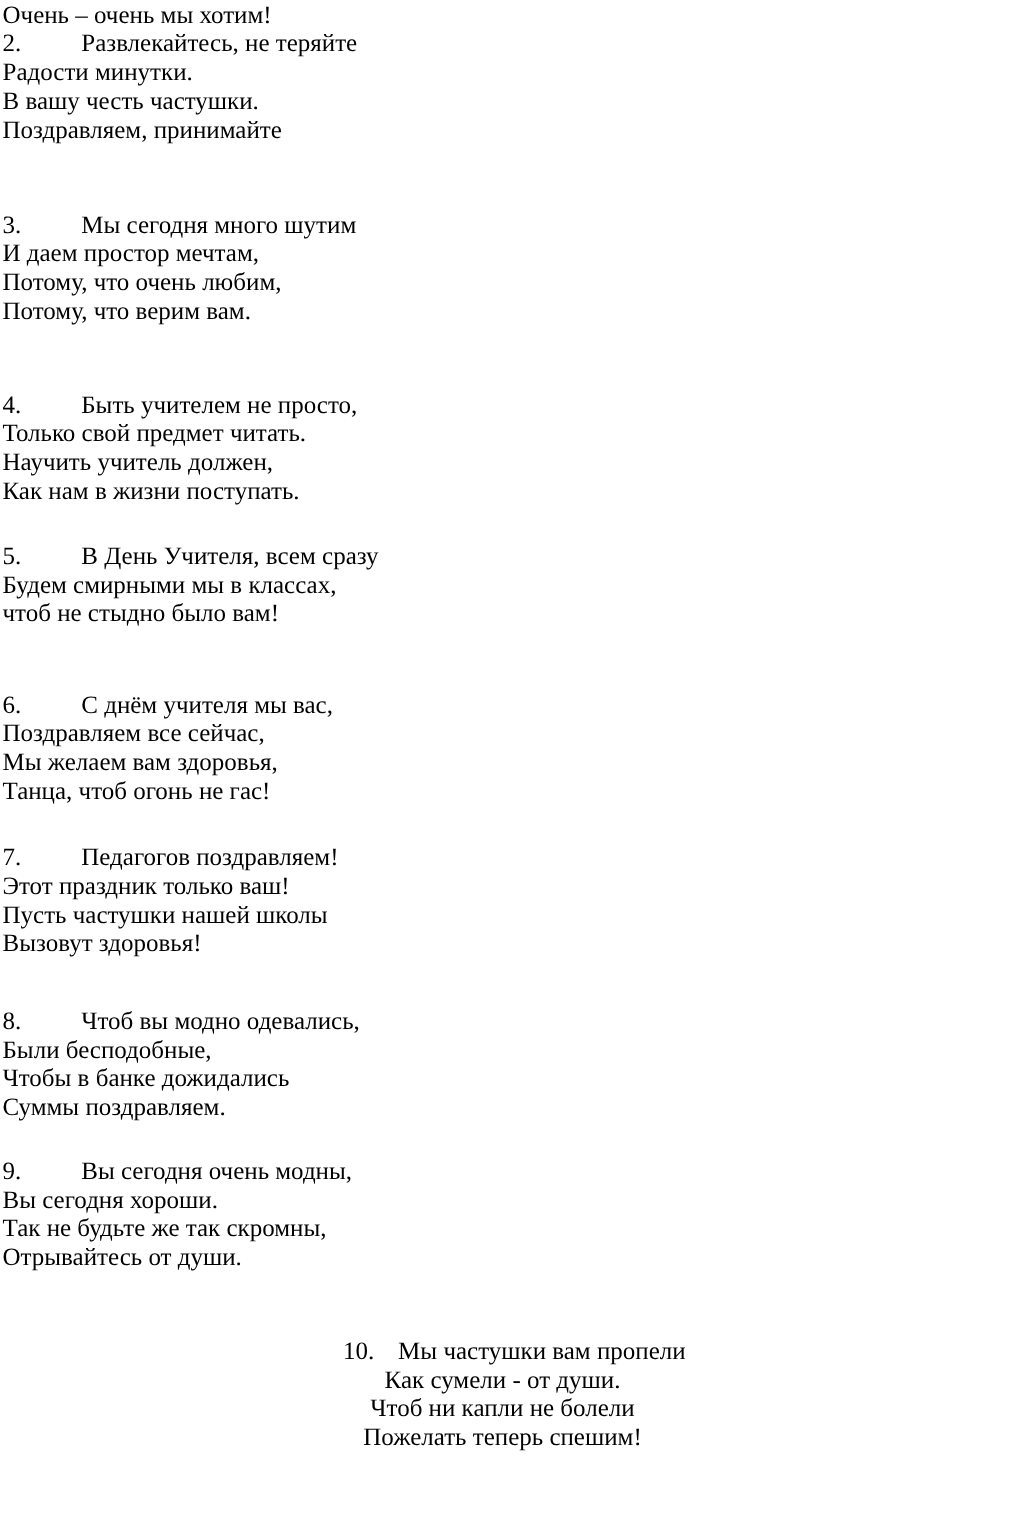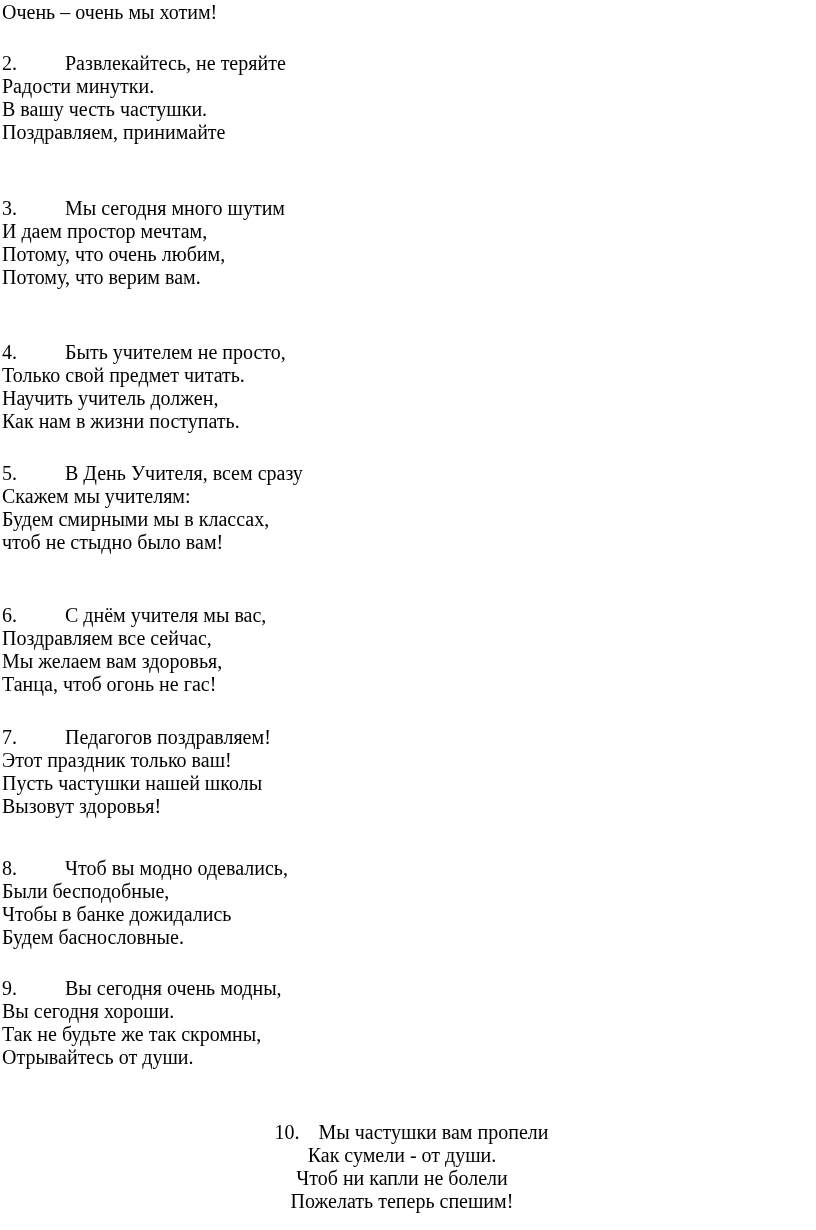--- a/index.html
+++ b/index.html
@@ -22,21 +22,21 @@
   }
   .line {
     margin: 0;
     white-space: nowrap;
   }
   .verse-num {
     display: inline-block;
     width: 63px;
   }
   
-  .v2  { margin-top: 28px; }
+  .v2  { }
   .v3  { margin-top: 53px; }
   .v4  { margin-top: 52px; }
   .v5  { margin-top: 29px; }
   .v6  { margin-top: 50px; }
   .v7  { margin-top: 30px; }
   .v8  { margin-top: 39px; }
   .v9  { margin-top: 28px; }
   .v10 { margin-top: 52px; text-align: center; }
 </style>
 </head>
@@ -62,21 +62,20 @@
 
   <div class="verse v4">
     <p class="line"><span class="verse-num">4.</span><span>Быть учителем не просто,</span></p>
     <p class="line">Только свой предмет читать.</p>
     <p class="line">Научить учитель должен,</p>
     <p class="line">Как нам в жизни поступать.</p>
   </div>
 
   <div class="verse v5">
     <p class="line"><span class="verse-num">5.</span><span>В День Учителя, всем сразу</span></p>
-    <p class="line">Скажем мы учителям:</p>
     <p class="line">Будем смирными мы в классах,</p>
     <p class="line">чтоб не стыдно было вам!</p>
   </div>
 
   <div class="verse v6">
     <p class="line"><span class="verse-num">6.</span><span>С днём учителя мы вас,</span></p>
     <p class="line">Поздравляем все сейчас,</p>
     <p class="line">Мы желаем вам здоровья,</p>
     <p class="line">Танца, чтоб огонь не гас!</p>
   </div>
@@ -85,21 +84,21 @@
     <p class="line"><span class="verse-num">7.</span><span>Педагогов поздравляем!</span></p>
     <p class="line">Этот праздник только ваш!</p>
     <p class="line">Пусть частушки нашей школы</p>
     <p class="line">Вызовут здоровья!</p>
   </div>
 
   <div class="verse v8">
     <p class="line"><span class="verse-num">8.</span><span>Чтоб вы модно одевались,</span></p>
     <p class="line">Были бесподобные,</p>
     <p class="line">Чтобы в банке дожидались</p>
-    <p class="line">Будем баснословные.</p>
+    <p class="line">Суммы поздравляем.</p>
   </div>
 
   <div class="verse v9">
     <p class="line"><span class="verse-num">9.</span><span>Вы сегодня очень модны,</span></p>
     <p class="line">Вы сегодня хороши.</p>
     <p class="line">Так не будьте же так скромны,</p>
     <p class="line">Отрывайтесь от души.</p>
   </div>
 
   <div class="verse v10">

